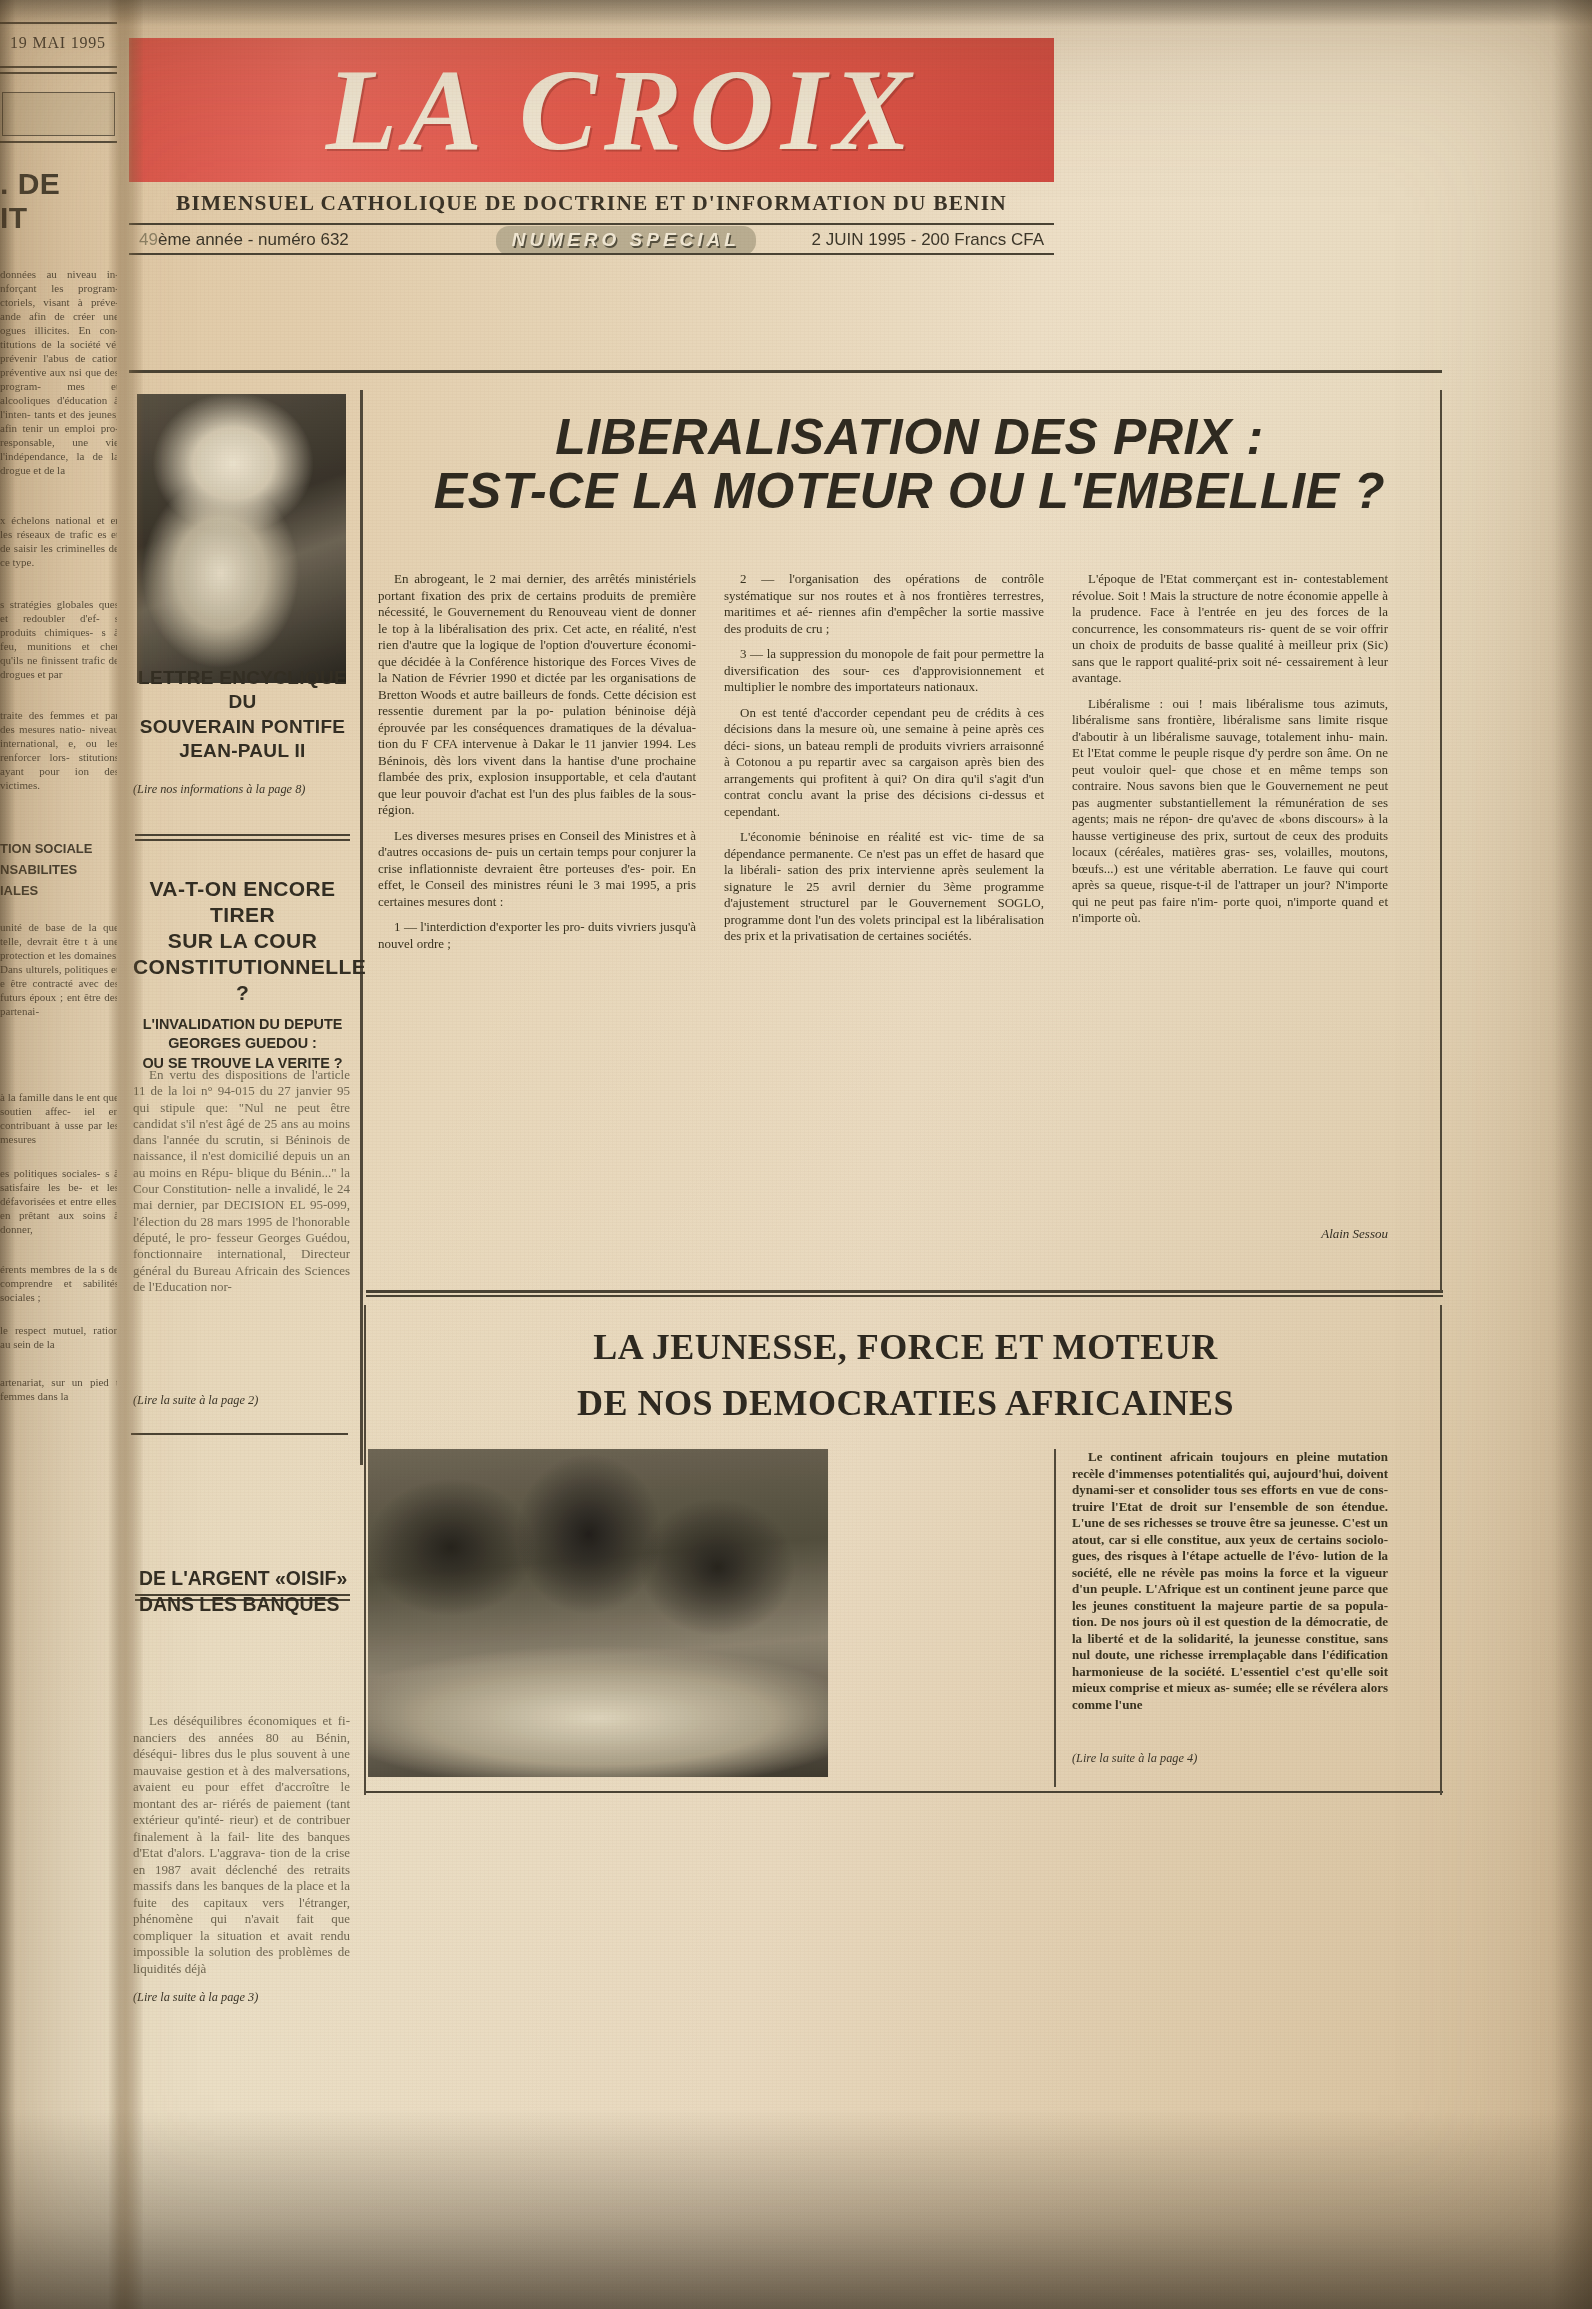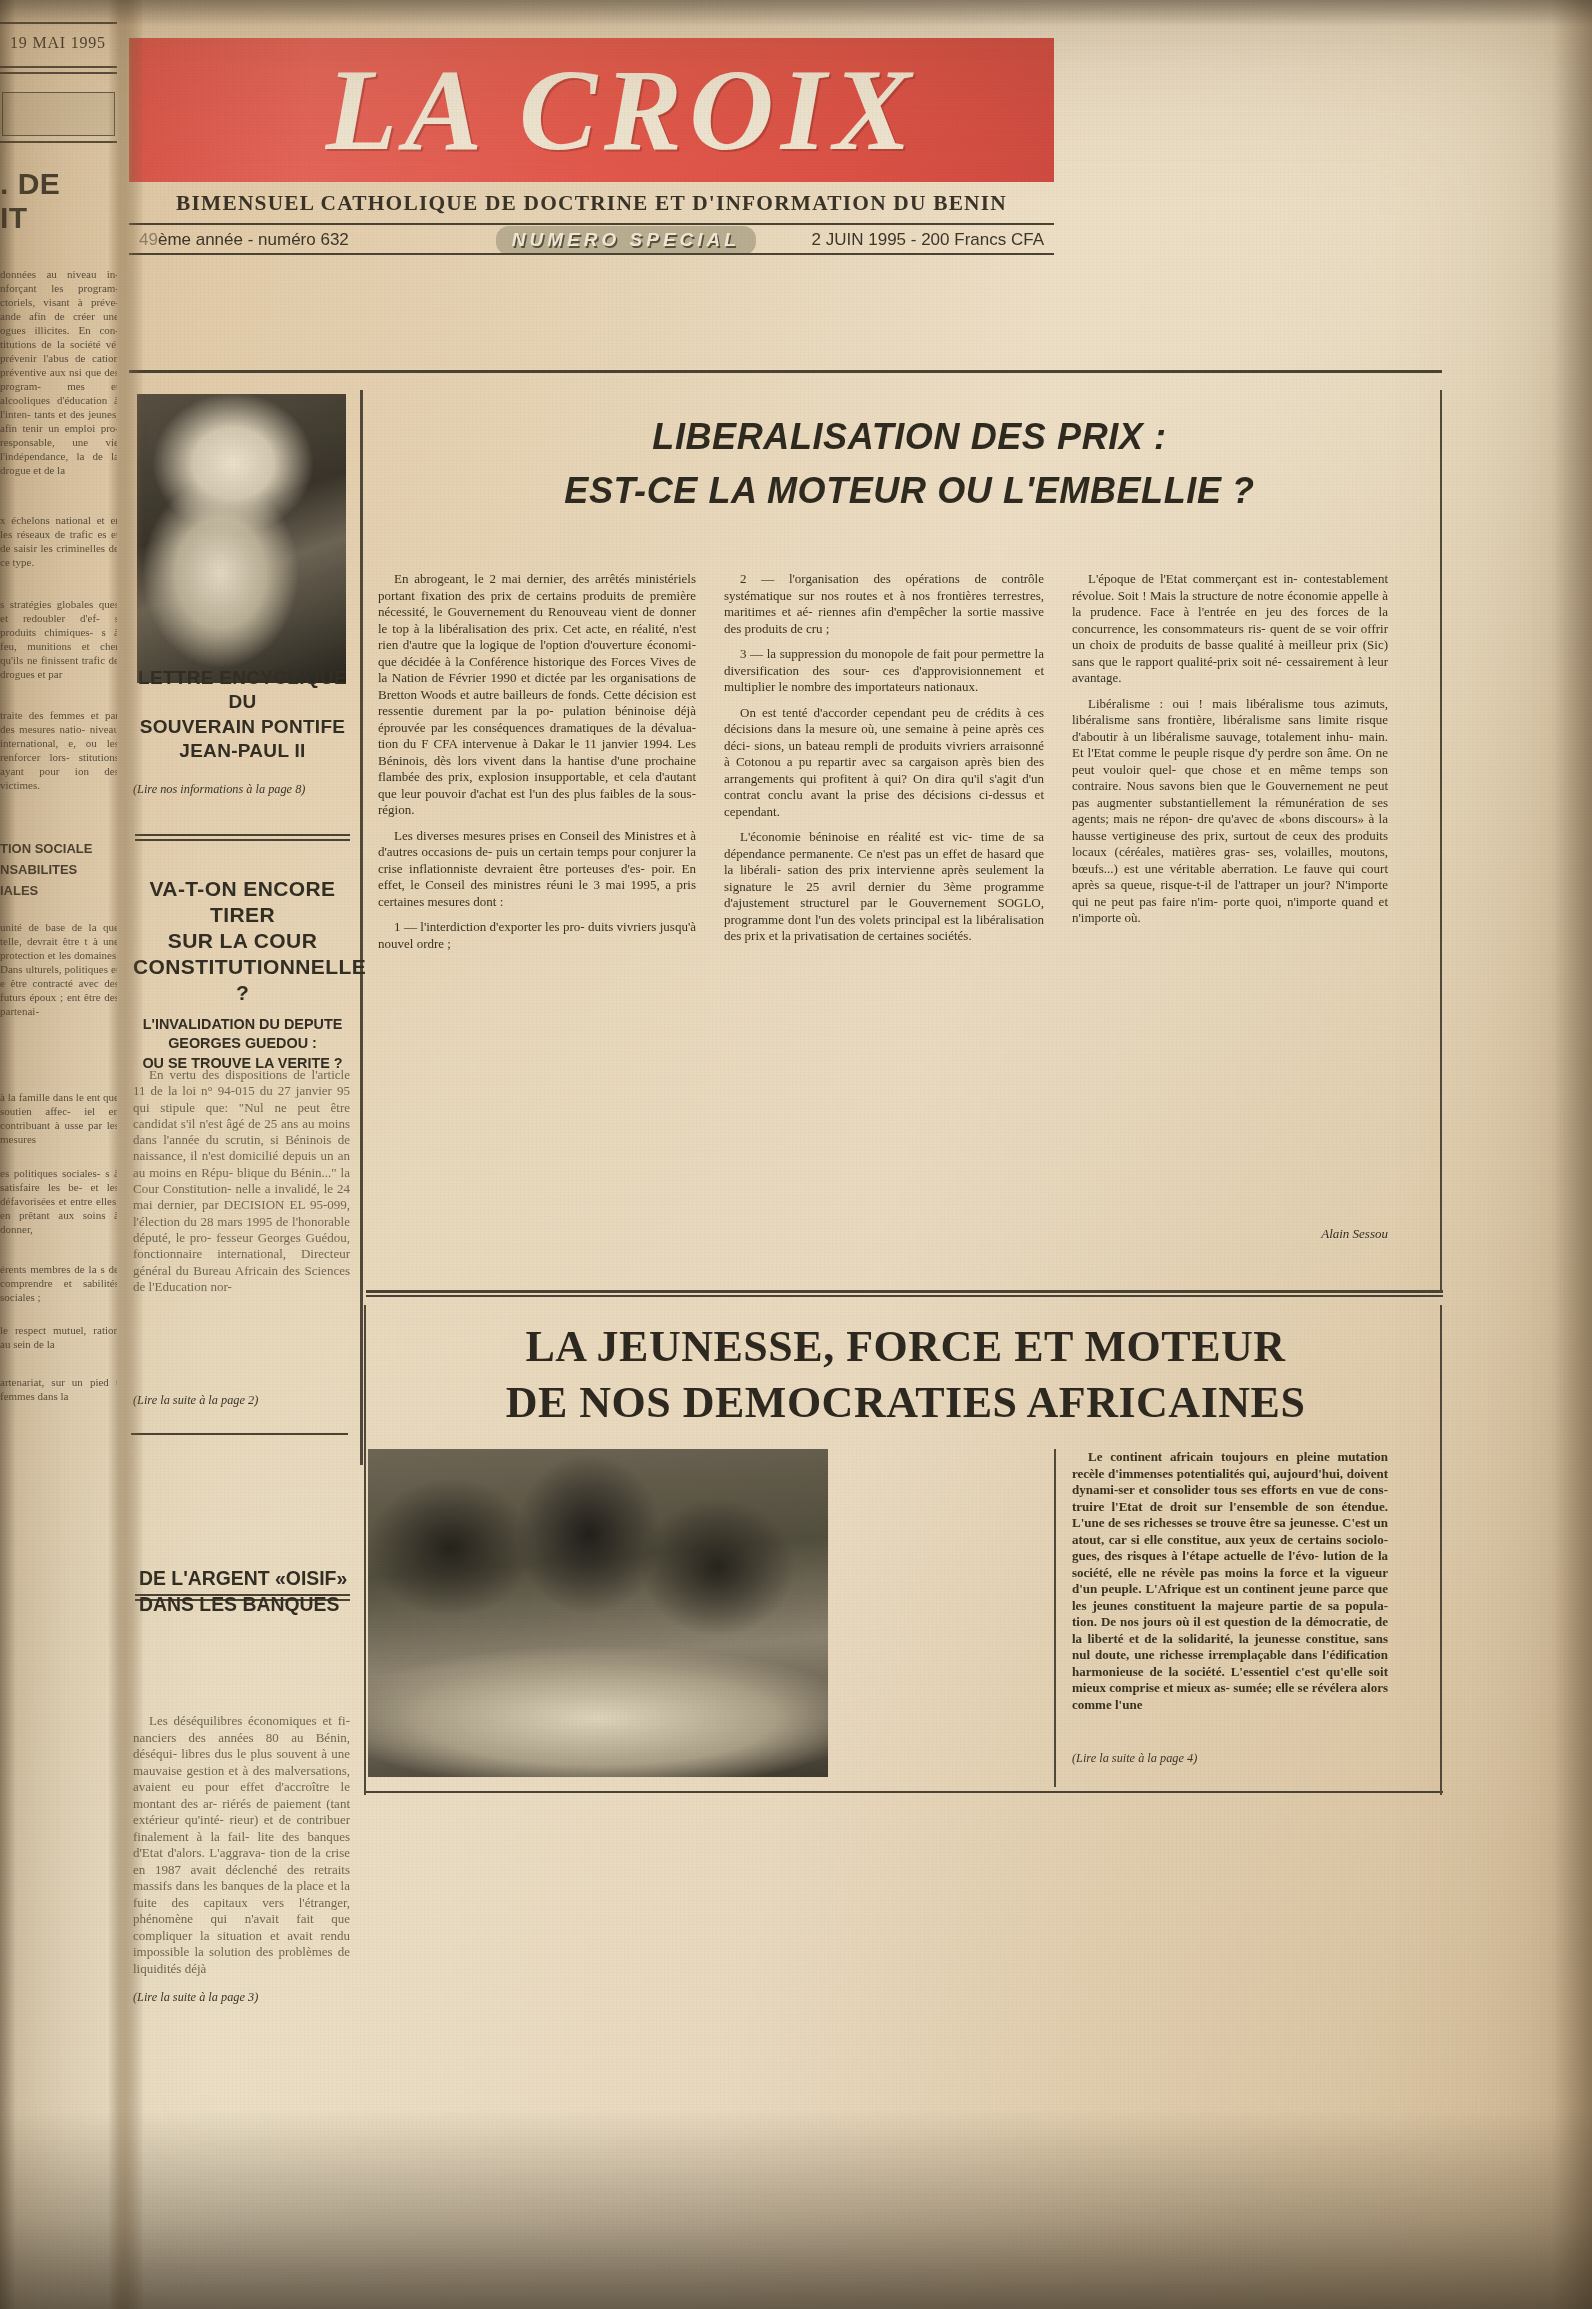--- a/index.html
+++ b/index.html
@@ -355,21 +355,21 @@
 
     <div class="cap-title" style="left:-10px; top:1565px; width:219px; font-size:19.4px; line-height:26px; text-align:left; padding-left:6px; box-sizing:border-box;">
       <div>DE L'ARGENT «OISIF»</div>
       <div>DANS LES BANQUES</div>
     </div>
     <div class="body-col faded" style="left:-10px; top:1713px; width:217px; font-size:13px; line-height:16.5px;">
       <p>Les déséquilibres économiques et fi- nanciers des années 80 au Bénin, déséqui- libres dus le plus souvent à une mauvaise gestion et à des malversations, avaient eu pour effet d'accroître le montant des ar- riérés de paiement (tant extérieur qu'inté- rieur) et de contribuer finalement à la fail- lite des banques d'Etat d'alors. L'aggrava- tion de la crise en 1987 avait déclenché des retraits massifs dans les banques de la place et la fuite des capitaux vers l'étranger, phénomène qui n'avait fait que compliquer la situation et avait rendu impossible la solution des problèmes de liquidités déjà</p>
     </div>
     <div class="cap-note" style="left:-10px; top:1990px; width:217px;">(Lire la suite à la page 3)</div>
 
-    <div class="kicker-head" style="left:235px; top:410px; width:1063px; text-align:center; font-size:36px; line-height:54px; letter-spacing:0.6px;">
+    <div class="kicker-head" style="left:235px; top:410px; width:1063px; text-align:center; font-size:50px; line-height:54px; letter-spacing:0.6px;">
       <div>LIBERALISATION DES PRIX :</div>
       <div>EST-CE LA MOTEUR OU L'EMBELLIE ?</div>
     </div>
 
     <div class="body-col" style="left:235px; top:571px; width:318px;">
       <p>En abrogeant, le 2 mai dernier, des arrêtés ministériels portant fixation des prix de certains produits de première nécessité, le Gouvernement du Renouveau vient de donner le top à la libéralisation des prix. Cet acte, en réalité, n'est rien d'autre que la logique de l'option d'ouverture économi- que décidée à la Conférence historique des Forces Vives de la Nation de Février 1990 et dictée par les organisations de Bretton Woods et autre bailleurs de fonds. Cette décision est ressentie durement par la po- pulation béninoise déjà éprouvée par les conséquences dramatiques de la dévalua- tion du F CFA intervenue à Dakar le 11 janvier 1994. Les Béninois, dès lors vivent dans la hantise d'une prochaine flambée des prix, explosion insupportable, et cela d'autant que leur pouvoir d'achat est l'un des plus faibles de la sous-région.</p>
       <p>Les diverses mesures prises en Conseil des Ministres et à d'autres occasions de- puis un certain temps pour conjurer la crise inflationniste devraient être porteuses d'es- poir. En effet, le Conseil des ministres réuni le 3 mai 1995, a pris certaines mesures dont :</p>
       <p>1 — l'interdiction d'exporter les pro- duits vivriers jusqu'à nouvel ordre ;</p>
     </div>
 
@@ -383,21 +383,21 @@
     <div class="body-col" style="left:929px; top:571px; width:316px;">
       <p>L'époque de l'Etat commerçant est in- contestablement révolue. Soit ! Mais la structure de notre économie appelle à la prudence. Face à l'entrée en jeu des forces de la concurrence, les consommateurs ris- quent de se voir offrir un choix de produits de basse qualité à meilleur prix (Sic) sans que le rapport qualité-prix soit né- cessairement à leur avantage.</p>
       <p>Libéralisme : oui ! mais libéralisme tous azimuts, libéralisme sans frontière, libéralisme sans limite risque d'aboutir à un libéralisme sauvage, totalement inhu- main. Et l'Etat comme le peuple risque d'y perdre son âme. On ne peut vouloir quel- que chose et en même temps son contraire. Nous savons bien que le Gouvernement ne peut pas augmenter substantiellement la rémunération de ses agents; mais ne répon- dre qu'avec de «bons discours» à la hausse vertigineuse des prix, surtout de ceux des produits locaux (céréales, matières gras- ses, volailles, moutons, bœufs...) est une véritable aberration. Le fauve qui court après sa queue, risque-t-il de l'attraper un jour? N'importe qui ne peut pas faire n'im- porte quoi, n'importe quand et n'importe où.</p>
     </div>
 
     <div class="byline" style="left:929px; top:1226px; width:316px;">Alain Sessou</div>
 
     <div class="sep-thin" style="left:223px; top:1290px; width:1077px; height:3px;"></div>
     <div class="sep-thin" style="left:223px; top:1295px; width:1077px; height:2px;"></div>
 
-    <div class="big-serif-head" style="left:225px; top:1319px; width:1075px; text-align:center; font-size:44px; line-height:56px;">
+    <div class="big-serif-head" style="left:225px; top:1319px; width:1075px; text-align:center; font-size:36px; line-height:56px;">
       <div>LA JEUNESSE, FORCE ET MOTEUR</div>
       <div>DE NOS DEMOCRATIES AFRICAINES</div>
     </div>
 
     <div class="photo youth" style="left:225px; top:1449px; width:460px; height:328px;">
       <div class="ph-inner"></div>
     </div>
 
     <div class="body-col" style="left:929px; top:1449px; width:316px; font-weight:bold; font-size:13px; line-height:16.5px;">
       <p>Le continent africain toujours en pleine mutation recèle d'immenses potentialités qui, aujourd'hui, doivent dynami-ser et consolider tous ses efforts en vue de cons- truire l'Etat de droit sur l'ensemble de son étendue. L'une de ses richesses se trouve être sa jeunesse. C'est un atout, car si elle constitue, aux yeux de certains sociolo- gues, des risques à l'étape actuelle de l'évo- lution de la société, elle ne révèle pas moins la force et la vigueur d'un peuple. L'Afrique est un continent jeune parce que les jeunes constituent la majeure partie de sa popula- tion. De nos jours où il est question de la démocratie, de la liberté et de la solidarité, la jeunesse constitue, sans nul doute, une richesse irremplaçable dans l'édification harmonieuse de la société. L'essentiel c'est qu'elle soit mieux comprise et mieux as- sumée; elle se révélera alors comme l'une</p>

